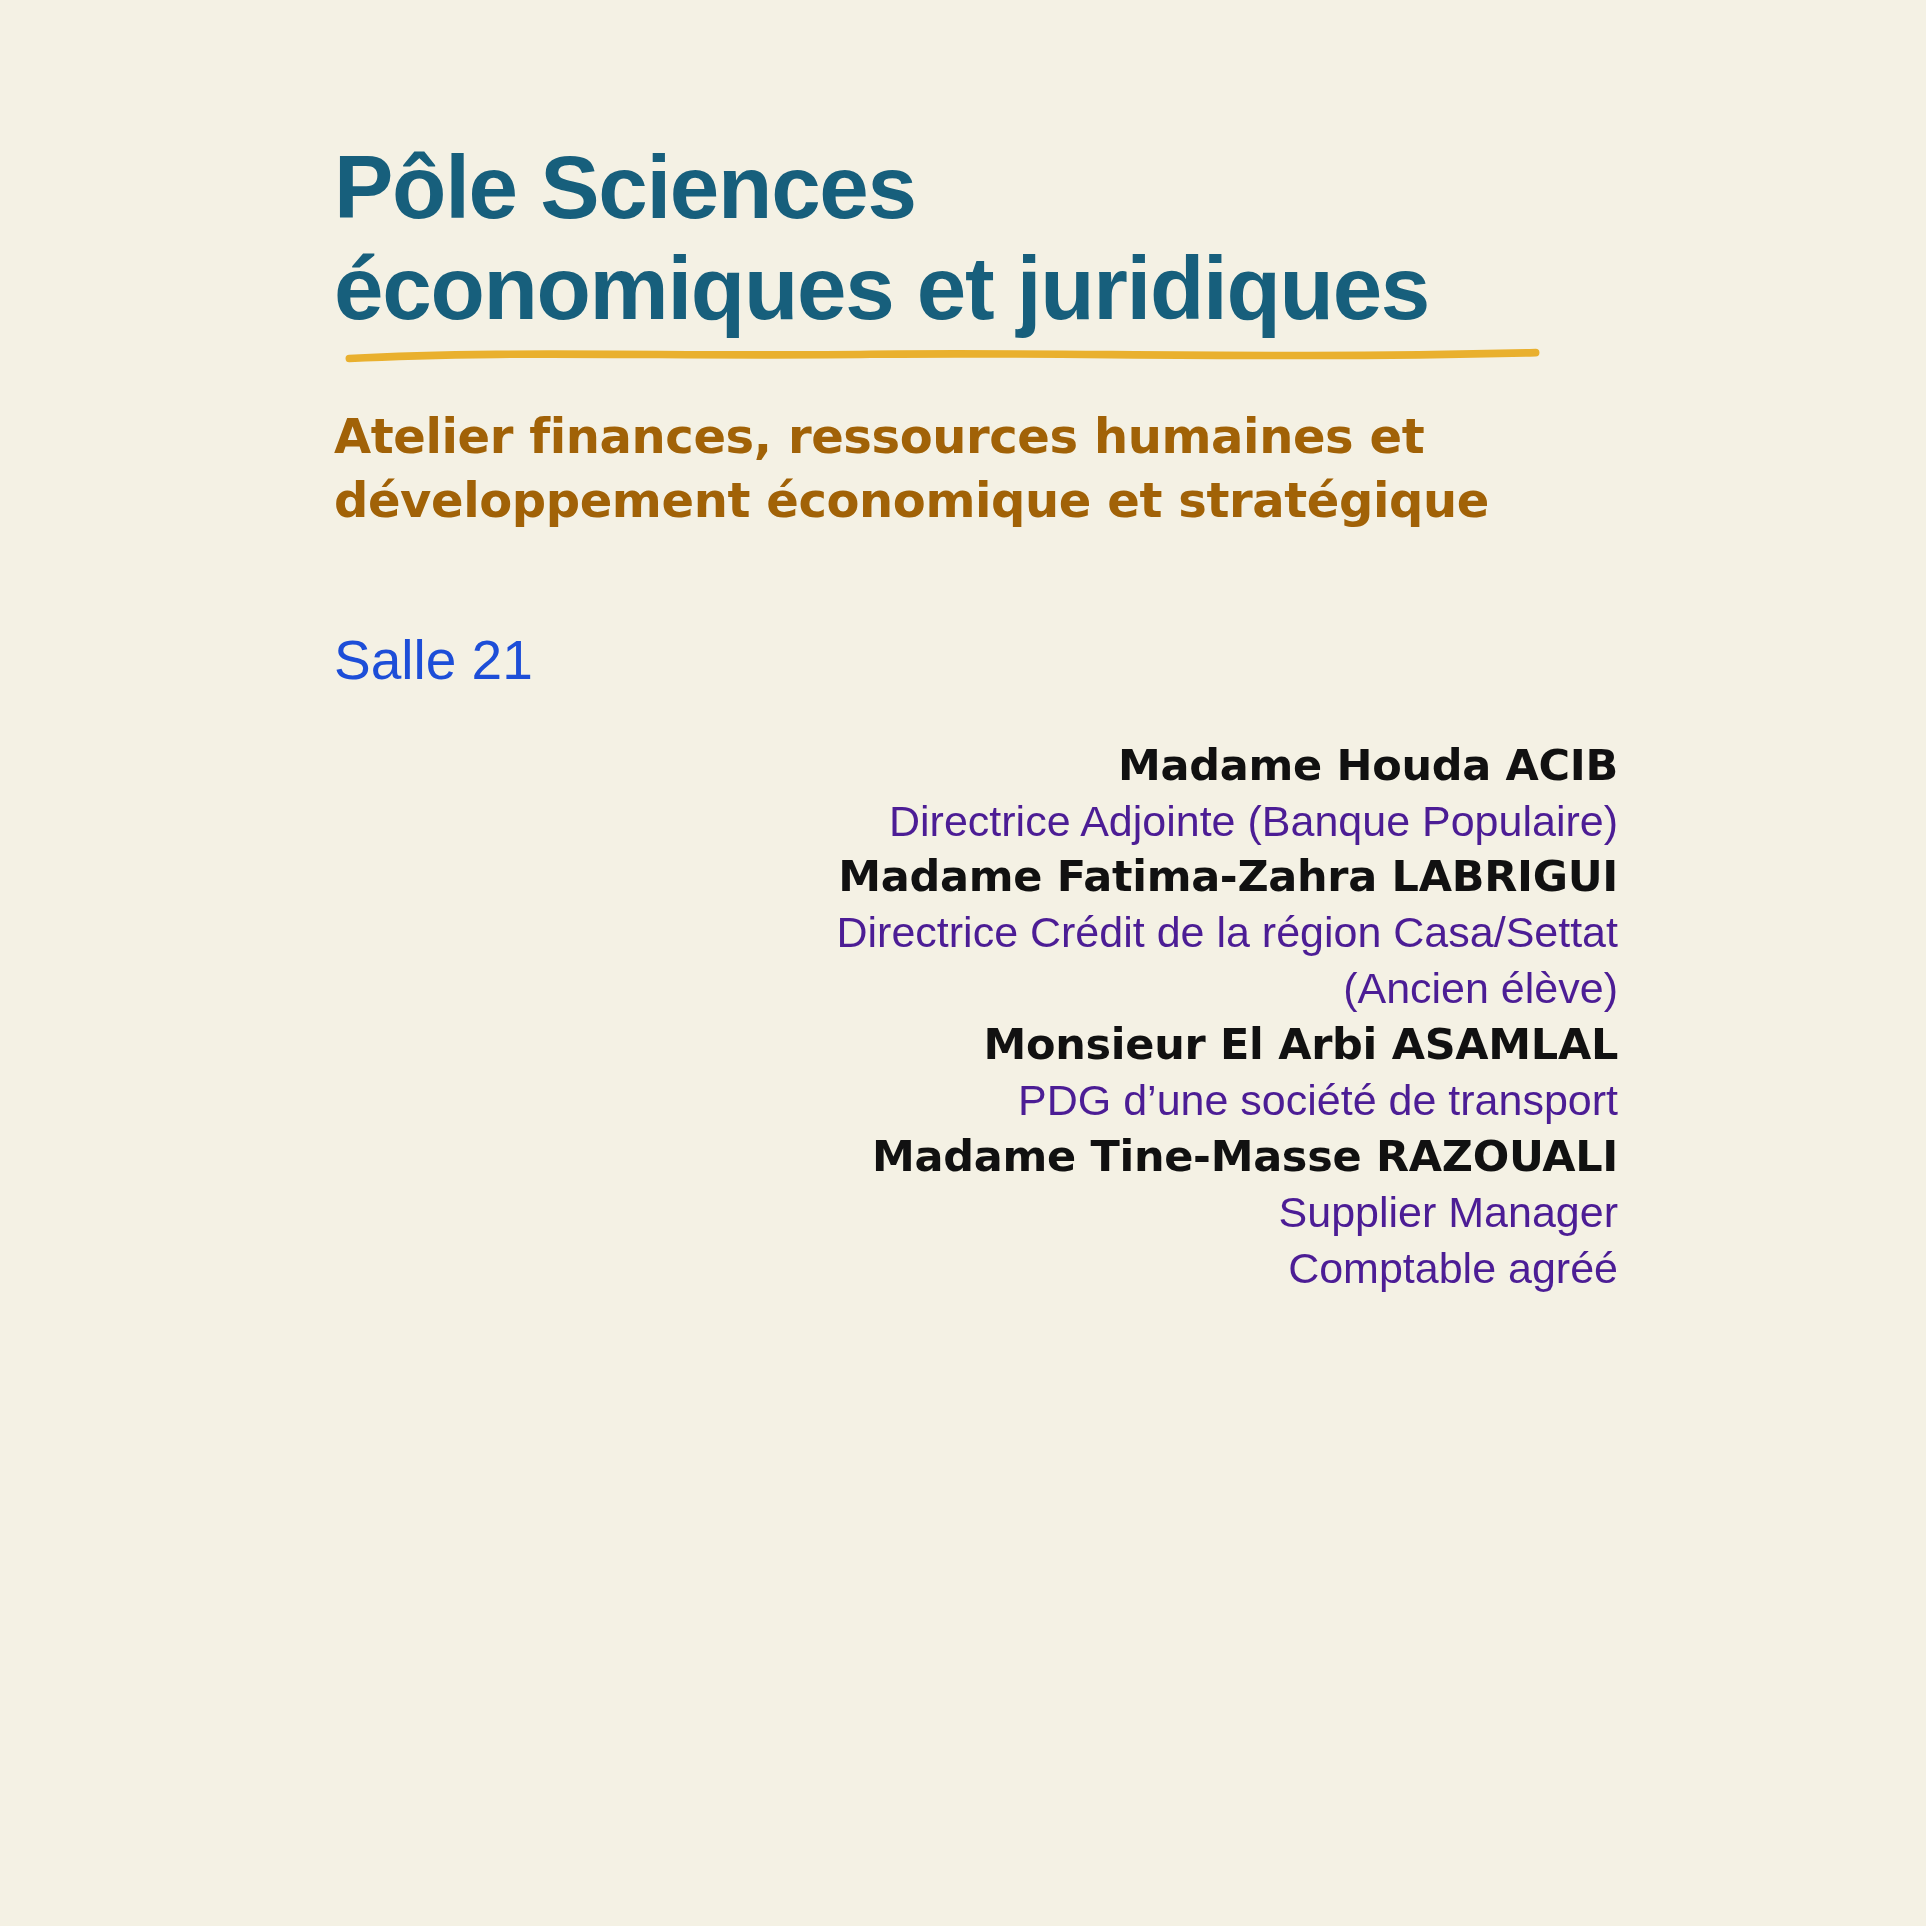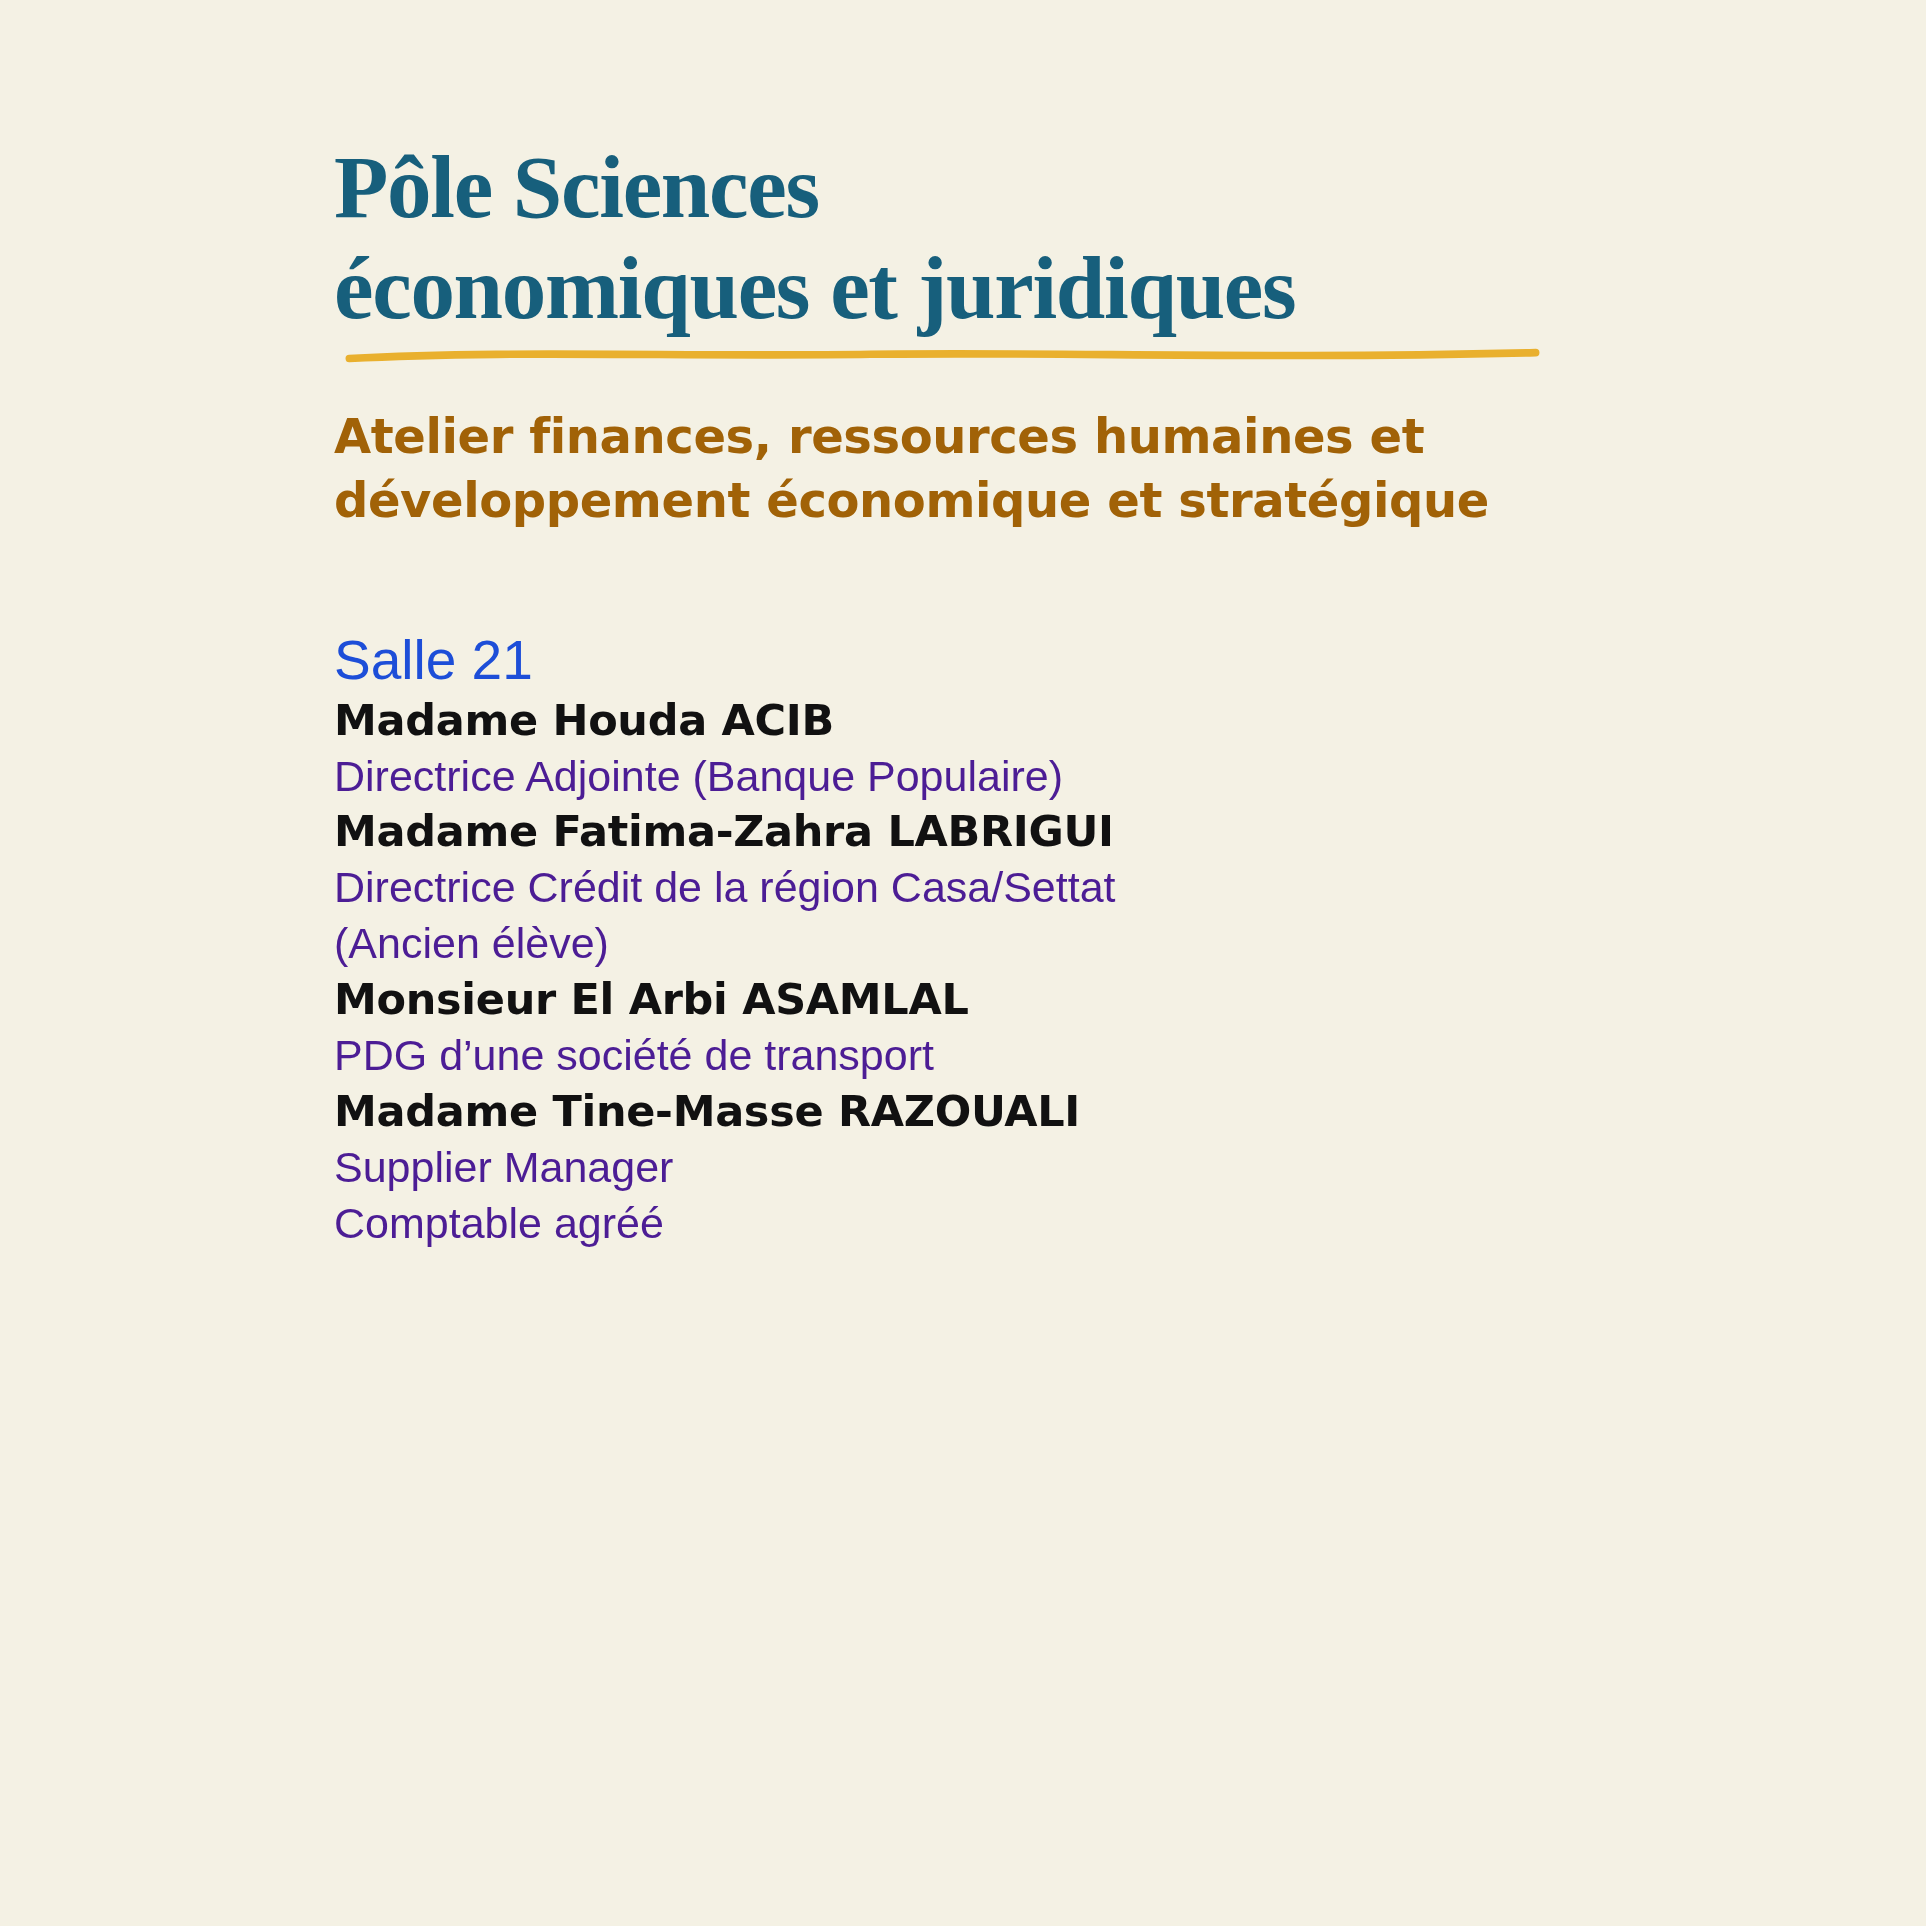--- a/index.html
+++ b/index.html
@@ -24,21 +24,21 @@
     position: absolute;
     left: 334px;
     top: 137px;
     width: 1284px;
   }
   .title-block {
     position: relative;
   }
   .title {
     color: #175f7c;
-    font-family: Liberation Serif, serif;
+    font-family: Liberation Sans, sans-serif;
     font-weight: bold;
     font-size: 89px;
     line-height: 1.14;
     letter-spacing: -1.3px;
     margin: 0;
     white-space: pre-line;
   }
   .underline-wrap {
     position: relative;
     height: 22px;
@@ -62,20 +62,22 @@
   }
   .room {
     color: #1d4ed8;
     font-family: "Liberation Sans", sans-serif;
     font-weight: normal;
     font-size: 55px;
     line-height: 1.2;
     margin: 94px 0 0 0;
   }
   .people {
+    margin-top: 45px;
+    text-align: right;
   }
   .person {
     margin: 0;
   }
   .person-name {
     color: #111111;
     font-family: "DejaVu Sans", sans-serif;
     font-weight: bold;
     font-size: 43px;
     line-height: 1.30;

